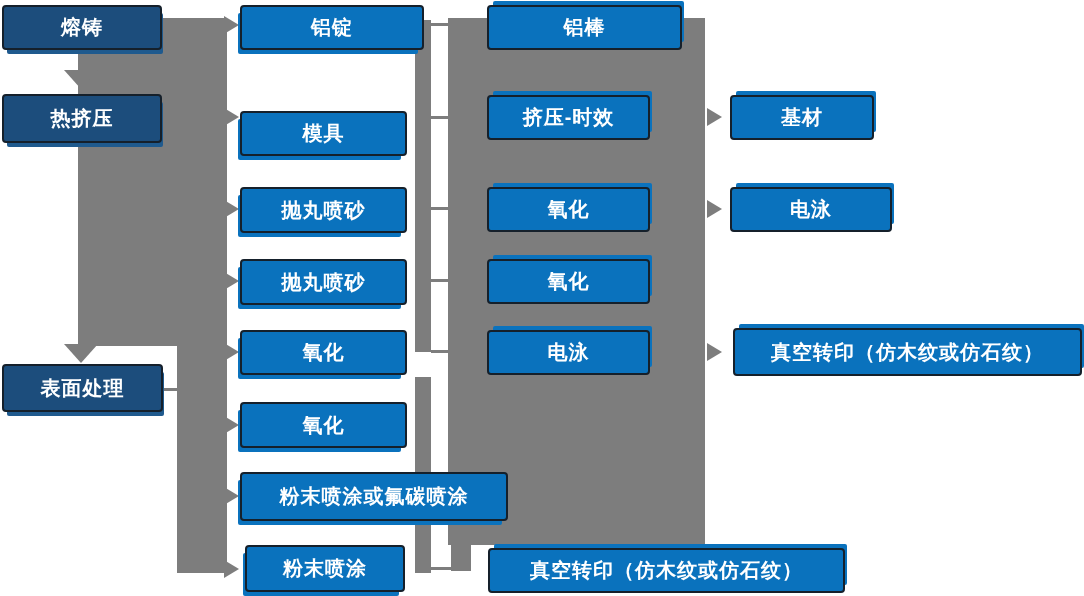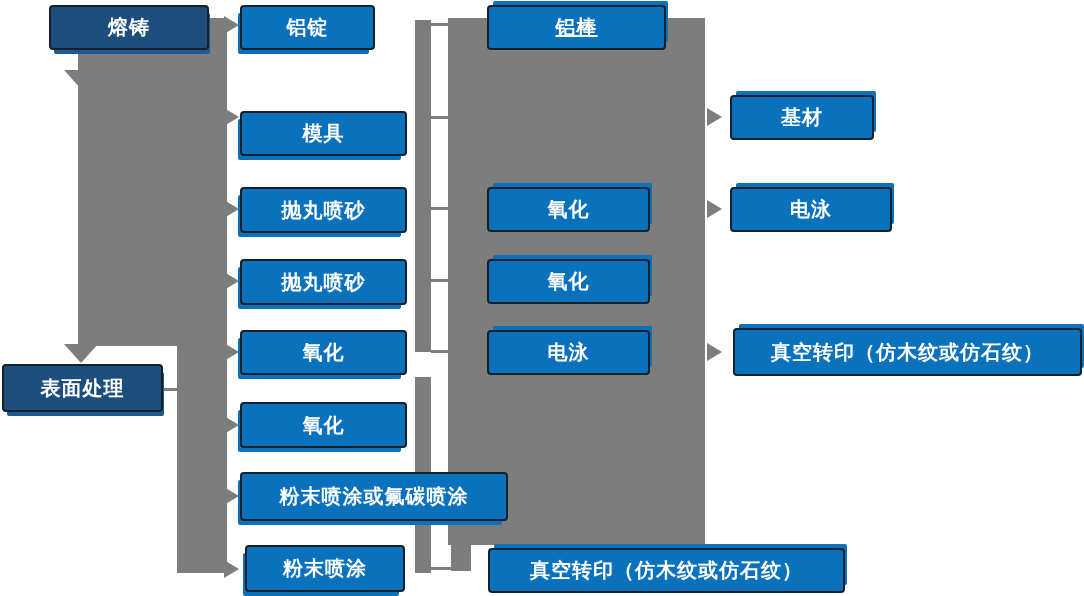--- a/index.html
+++ b/index.html
@@ -63,33 +63,35 @@
   <div class="arr-r" style="left:224px;top:272px;"></div>
   <div class="arr-r" style="left:224px;top:343px;"></div>
   <div class="arr-r" style="left:224px;top:416px;"></div>
   <div class="arr-r" style="left:224px;top:487px;"></div>
   <div class="arr-r" style="left:224px;top:560px;"></div>
 
   <div class="arr-r" style="left:707px;top:108px;"></div>
   <div class="arr-r" style="left:707px;top:200px;"></div>
   <div class="arr-r" style="left:707px;top:343px;"></div>
 
-  <div class="box dark" style="left:2px;top:5px;width:160px;height:45px;margin-left:47px;">熔铸</div>
+  <div class="box dark" style="left:2px;top:5px;width:160px;height:45px;">熔铸</div>
+  <div class="box dark" style="left:2px;top:94px;width:160px;height:49px;">热挤压</div>
   <div class="box dark" style="left:2px;top:364px;width:161px;height:48px;">表面处理</div>
 
-  <div class="box bright col2" style="left:240px;top:5px;width:135px;height:45px;">铝锭</div>
+  <div class="box bright col2" style="left:240px;top:5px;width:184px;height:45px;">铝锭</div>
   <div class="box bright col2" style="left:240px;top:95px;width:167px;height:45px;margin-top:16px;">模具</div>
   <div class="box bright col2" style="left:240px;top:187px;width:167px;height:46px;">抛丸喷砂</div>
   <div class="box bright col2" style="left:240px;top:259px;width:167px;height:46px;">抛丸喷砂</div>
   <div class="box bright col2" style="left:240px;top:330px;width:167px;height:45px;">氧化</div>
   <div class="box bright col2" style="left:240px;top:402px;width:167px;height:46px;">氧化</div>
   <div class="box bright col2 ontop" style="left:240px;top:472px;width:268px;height:49px;">粉末喷涂或氟碳喷涂</div>
   <div class="box bright col2" style="left:245px;top:545px;width:160px;height:47px;">粉末喷涂</div>
 
-  <div class="box bright col3" style="left:487px;top:5px;width:179px;height:45px;text-decoration:underline;">铝棒</div>
+  <div class="box bright col3" style="left:487px;top:5px;width:195px;height:45px;">铝棒</div>
+  <div class="box bright col3" style="left:487px;top:95px;width:163px;height:45px;">挤压-时效</div>
   <div class="box bright col3" style="left:487px;top:187px;width:163px;height:45px;">氧化</div>
   <div class="box bright col3" style="left:487px;top:259px;width:163px;height:45px;">氧化</div>
   <div class="box bright col3" style="left:487px;top:330px;width:163px;height:45px;">电泳</div>
   <div class="box bright col3" style="left:488px;top:548px;width:357px;height:45px;">真空转印（仿木纹或仿石纹）</div>
 
   <div class="box bright col4" style="left:730px;top:95px;width:144px;height:45px;">基材</div>
   <div class="box bright col4" style="left:730px;top:187px;width:162px;height:45px;">电泳</div>
   <div class="box bright col4" style="left:733px;top:328px;width:349px;height:48px;">真空转印（仿木纹或仿石纹）</div>
 
 </div>

